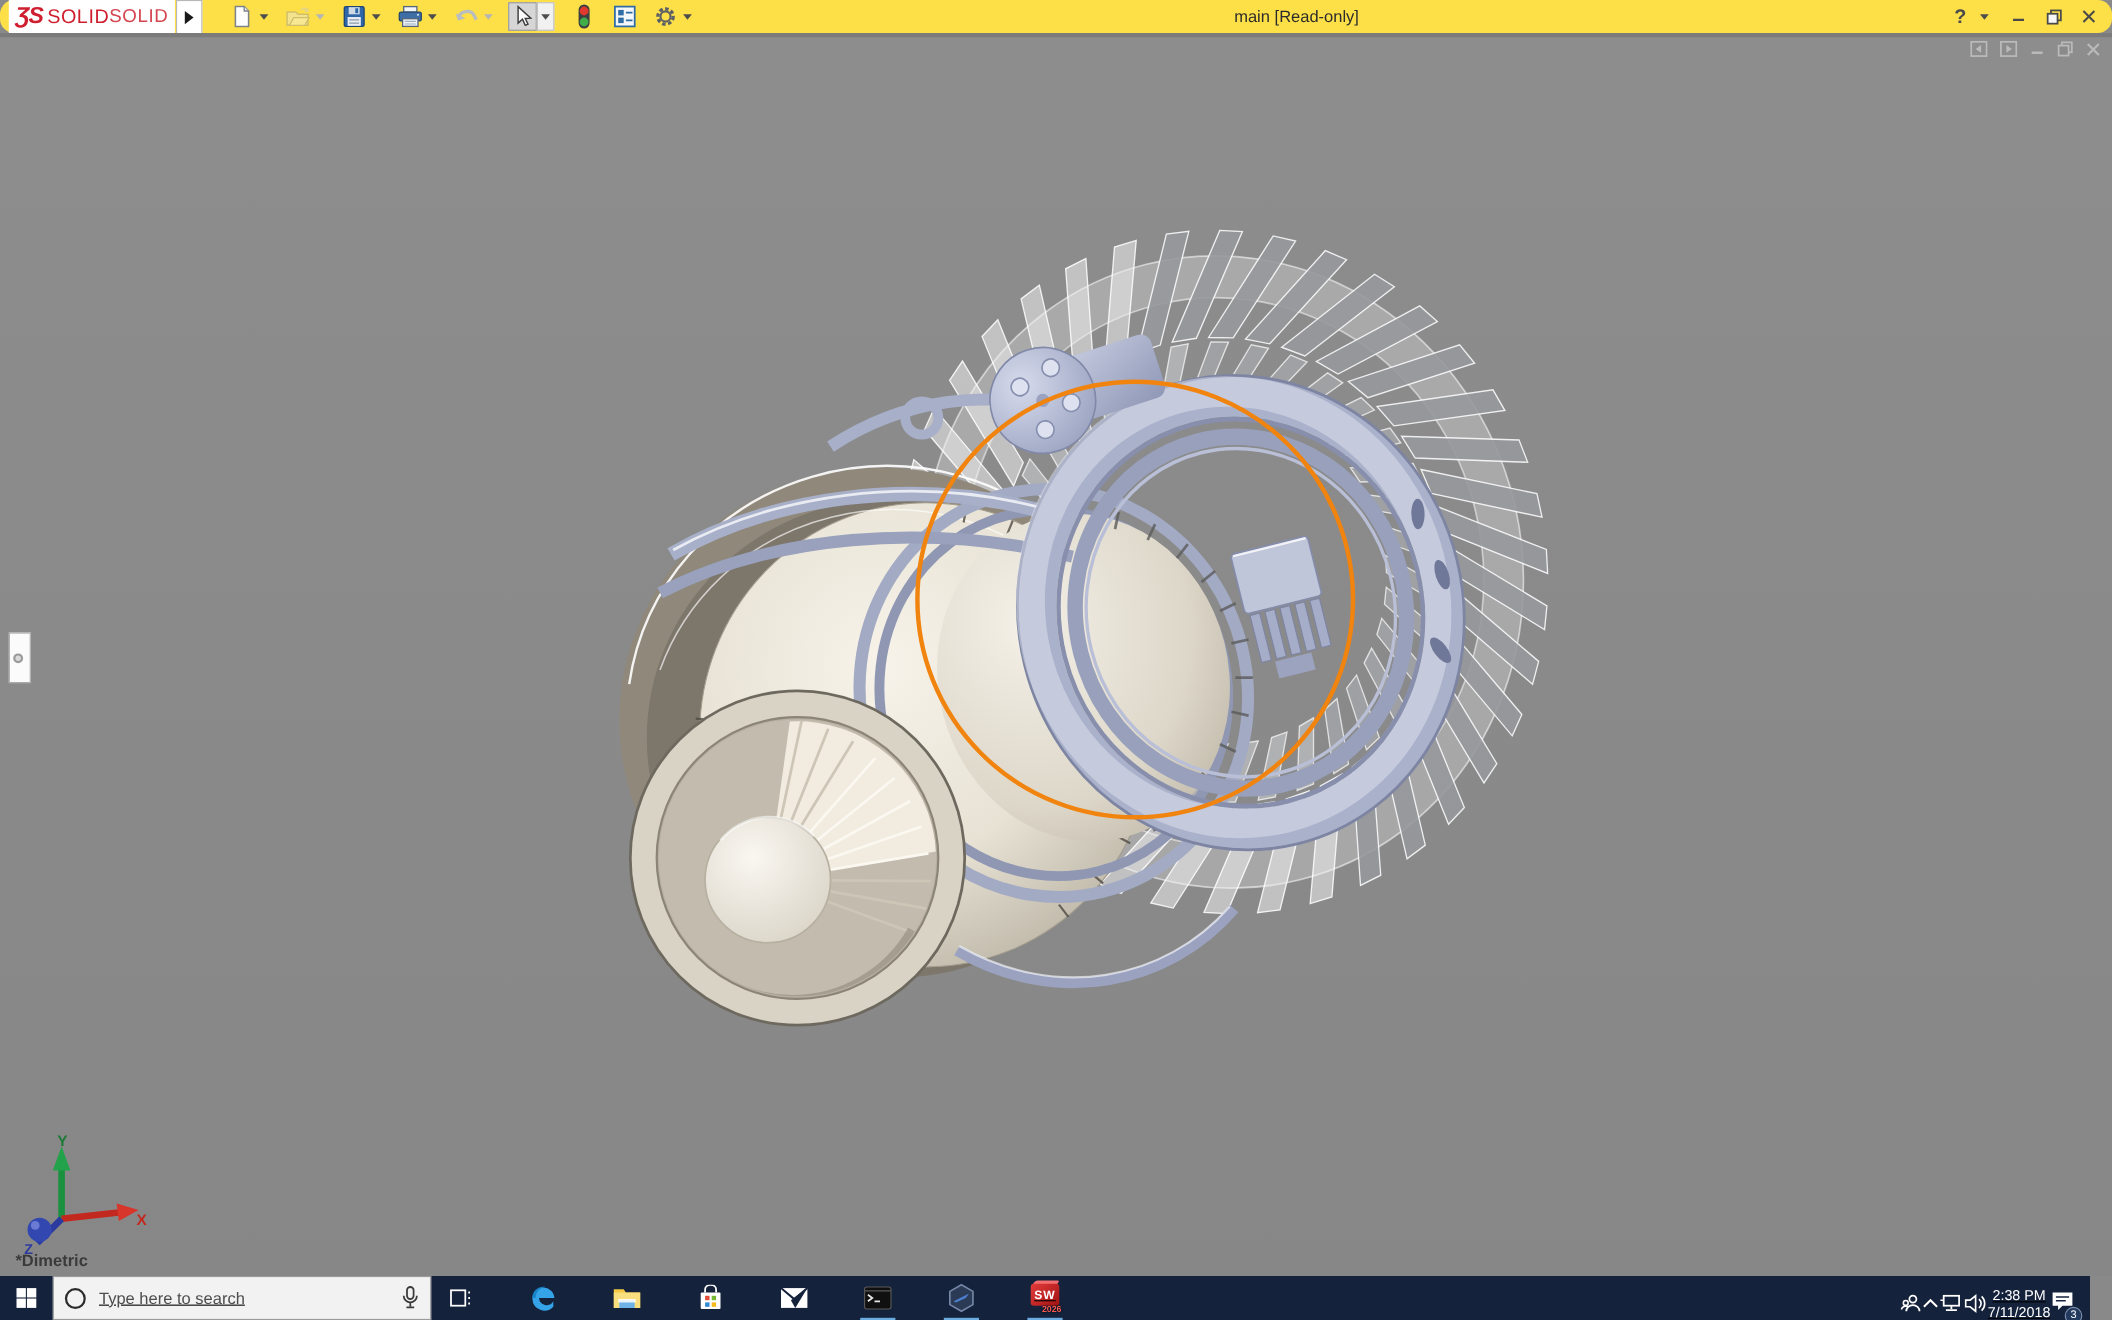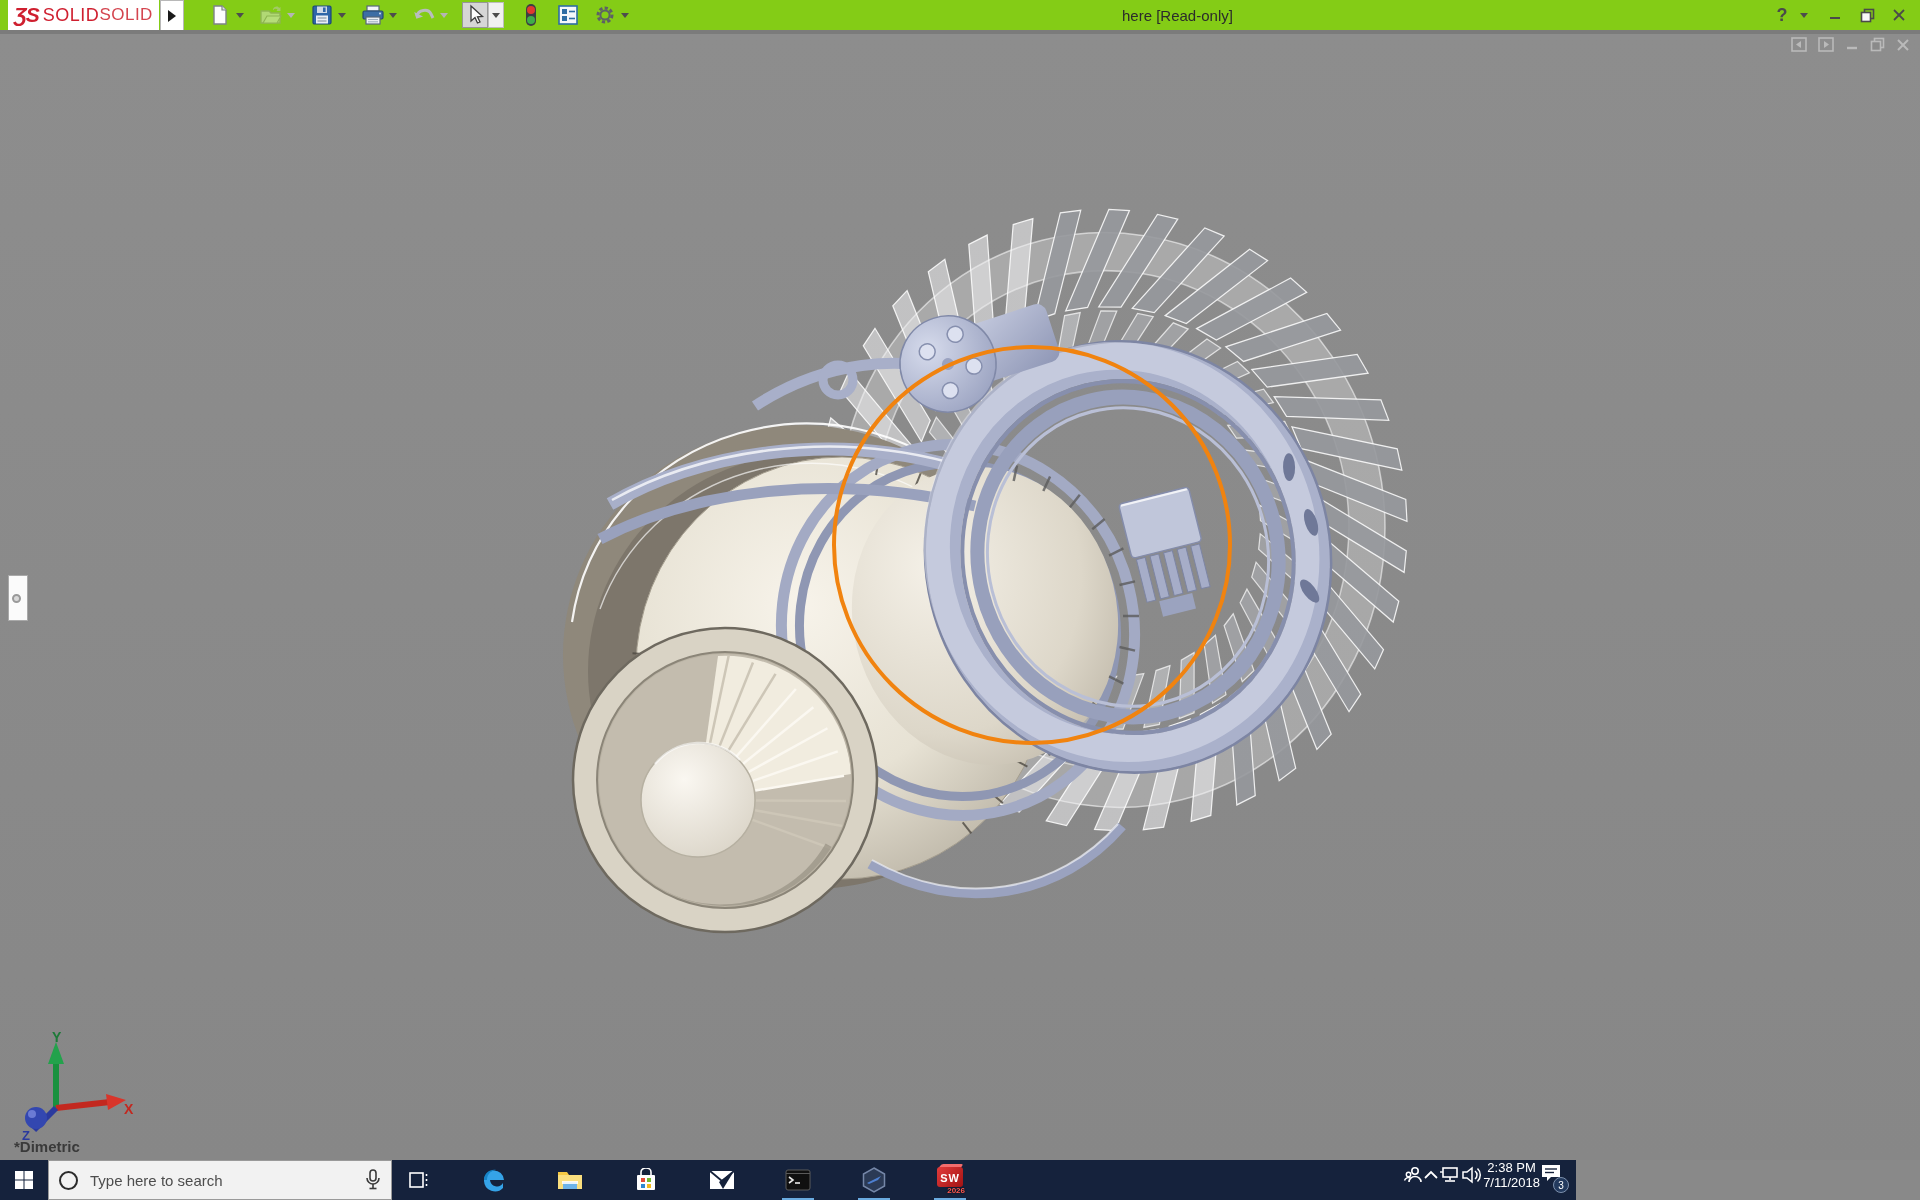--- a/index.html
+++ b/index.html
@@ -1,20 +1,20 @@
 <!DOCTYPE html>
 <html><head>
 <meta charset="utf-8">
 <style>
   * { box-sizing: border-box; margin: 0; padding: 0; }
   html,body { width:1920px; height:1200px; overflow:hidden; font-family:"Liberation Sans","DejaVu Sans",sans-serif; }
   body { position:relative; background:#898989; }
 
   
-  .titlebar { position:absolute; top:0; left:0; width:1920px; height:30px; background:#84cc16; }
+  .titlebar { position:absolute; top:0; left:0; width:1920px; height:30px; background:#fde047;border-radius:13px; }
   .toolbar-shadow { position:absolute; top:30px; left:0; width:1920px; height:4px; background:#7b7b7b; }
 
   .logo-box { position:absolute; left:8px; top:0; height:30px; display:flex; align-items:center; padding:0 6px; background:#fff; }
   .logo-glyph { font-weight:bold; font-style:italic; font-size:21px; color:#cf1f2f; letter-spacing:-1px; margin-right:4px; }
   .logo-bold  { font-weight:normal; font-size:18px; color:#cf1f2f; letter-spacing:.5px; }
   .logo-light { font-weight:normal; font-size:17px; color:#d4454f; letter-spacing:.5px; }
   .flyout-btn { position:absolute; left:160px; top:0; width:24px; height:32px; background:#fff; border:1px solid #b8b8b8; display:flex; align-items:center; justify-content:center; cursor:pointer; }
   .flyout-tri { width:0; height:0; border-left:8px solid #1a1a1a; border-top:6px solid transparent; border-bottom:6px solid transparent; }
 
   .tools { position:absolute; left:205px; top:0; height:30px; display:flex; align-items:center; }
@@ -38,21 +38,21 @@
   .vp-controls { position:absolute; top:3px; right:10px; display:flex; gap:11px; align-items:center; opacity:.75; }
   .vp-controls svg { display:block; }
 
   .left-tab { position:absolute; left:8px; top:541px; width:20px; height:46px; background:#fbfbfb; border:1px solid #a9a9a9; display:flex; align-items:center; justify-content:flex-start; padding-left:3px; cursor:pointer; }
   .left-tab .dot { width:9px; height:9px; border:2px solid #9a9a9a; border-radius:50%; background:#d9d9d9; }
 
   .triad { position:absolute; left:14px; bottom:18px; }
   .view-label { position:absolute; left:14px; bottom:5px; font-size:15px; font-weight:bold; color:#3a3a3a; }
 
   
-  .taskbar { position:absolute; bottom:0; left:0; width:1576px; height:40px; background:#15223c; display:flex; align-items:flex-start; }
+  .taskbar { position:absolute; bottom:0; left:0; width:1900px; height:40px; background:#15223c; display:flex; align-items:flex-end;text-decoration:underline; }
   .start-btn { width:48px; height:40px; display:flex; align-items:center; justify-content:center; cursor:pointer; }
   .search-box { width:344px; height:40px; background:#f2f2f2; border:1px solid #9a9a9a; display:flex; align-items:center; padding:0 10px; cursor:text; }
   .search-ring { width:19px; height:19px; border:2.5px solid #2b2b2b; border-radius:50%; margin-right:12px; flex:none; }
   .search-text { font-size:15px; color:#4d4d4d; flex:1; }
   .apps { display:flex; align-items:stretch; margin-left:2px;gap:28px; }
   .app { width:48px; height:40px; position:relative; display:flex; align-items:center; justify-content:center; cursor:pointer; }
   .app.running::after { content:""; position:absolute; bottom:0; left:8px; right:8px; height:2px; background:#6aabe0; }
   .sw-badge { width:26px; height:26px; position:relative; display:flex; align-items:center; justify-content:center; }
   .sw-cube { position:absolute; inset:0 0 6px 0; background:linear-gradient(135deg,#e23b3b,#a31313); border-radius:3px; }
   .sw-top { position:absolute; left:2px; right:2px; top:-3px; height:7px; background:#f26d6d; transform:skewX(-35deg); border-radius:2px; }
@@ -166,21 +166,21 @@
       <div class="tbtn">
         <svg width="22" height="22" viewBox="0 0 22 22">
           <circle cx="11" cy="11" r="7" fill="none" stroke="#5d6166" stroke-width="3" stroke-dasharray="3.2 2.2"></circle>
           <circle cx="11" cy="11" r="4.6" fill="none" stroke="#5d6166" stroke-width="2"></circle>
         </svg>
       </div>
       <span class="caret"></span>
     </div>
   </div>
 
-  <div class="title-text">here [Read-only]</div>
+  <div class="title-text">main [Read-only]</div>
 
   <div class="win-controls">
     <span class="wc wc-help">?</span>
     <span class="caret" style="margin-right:8px"></span>
     <span class="wc">
       <svg width="14" height="14" viewBox="0 0 14 14">
           <line x1="2" y1="10" x2="12" y2="10" stroke="#4a4a4a" stroke-width="2"></line>
         </svg>
     </span>
     <span class="wc">

